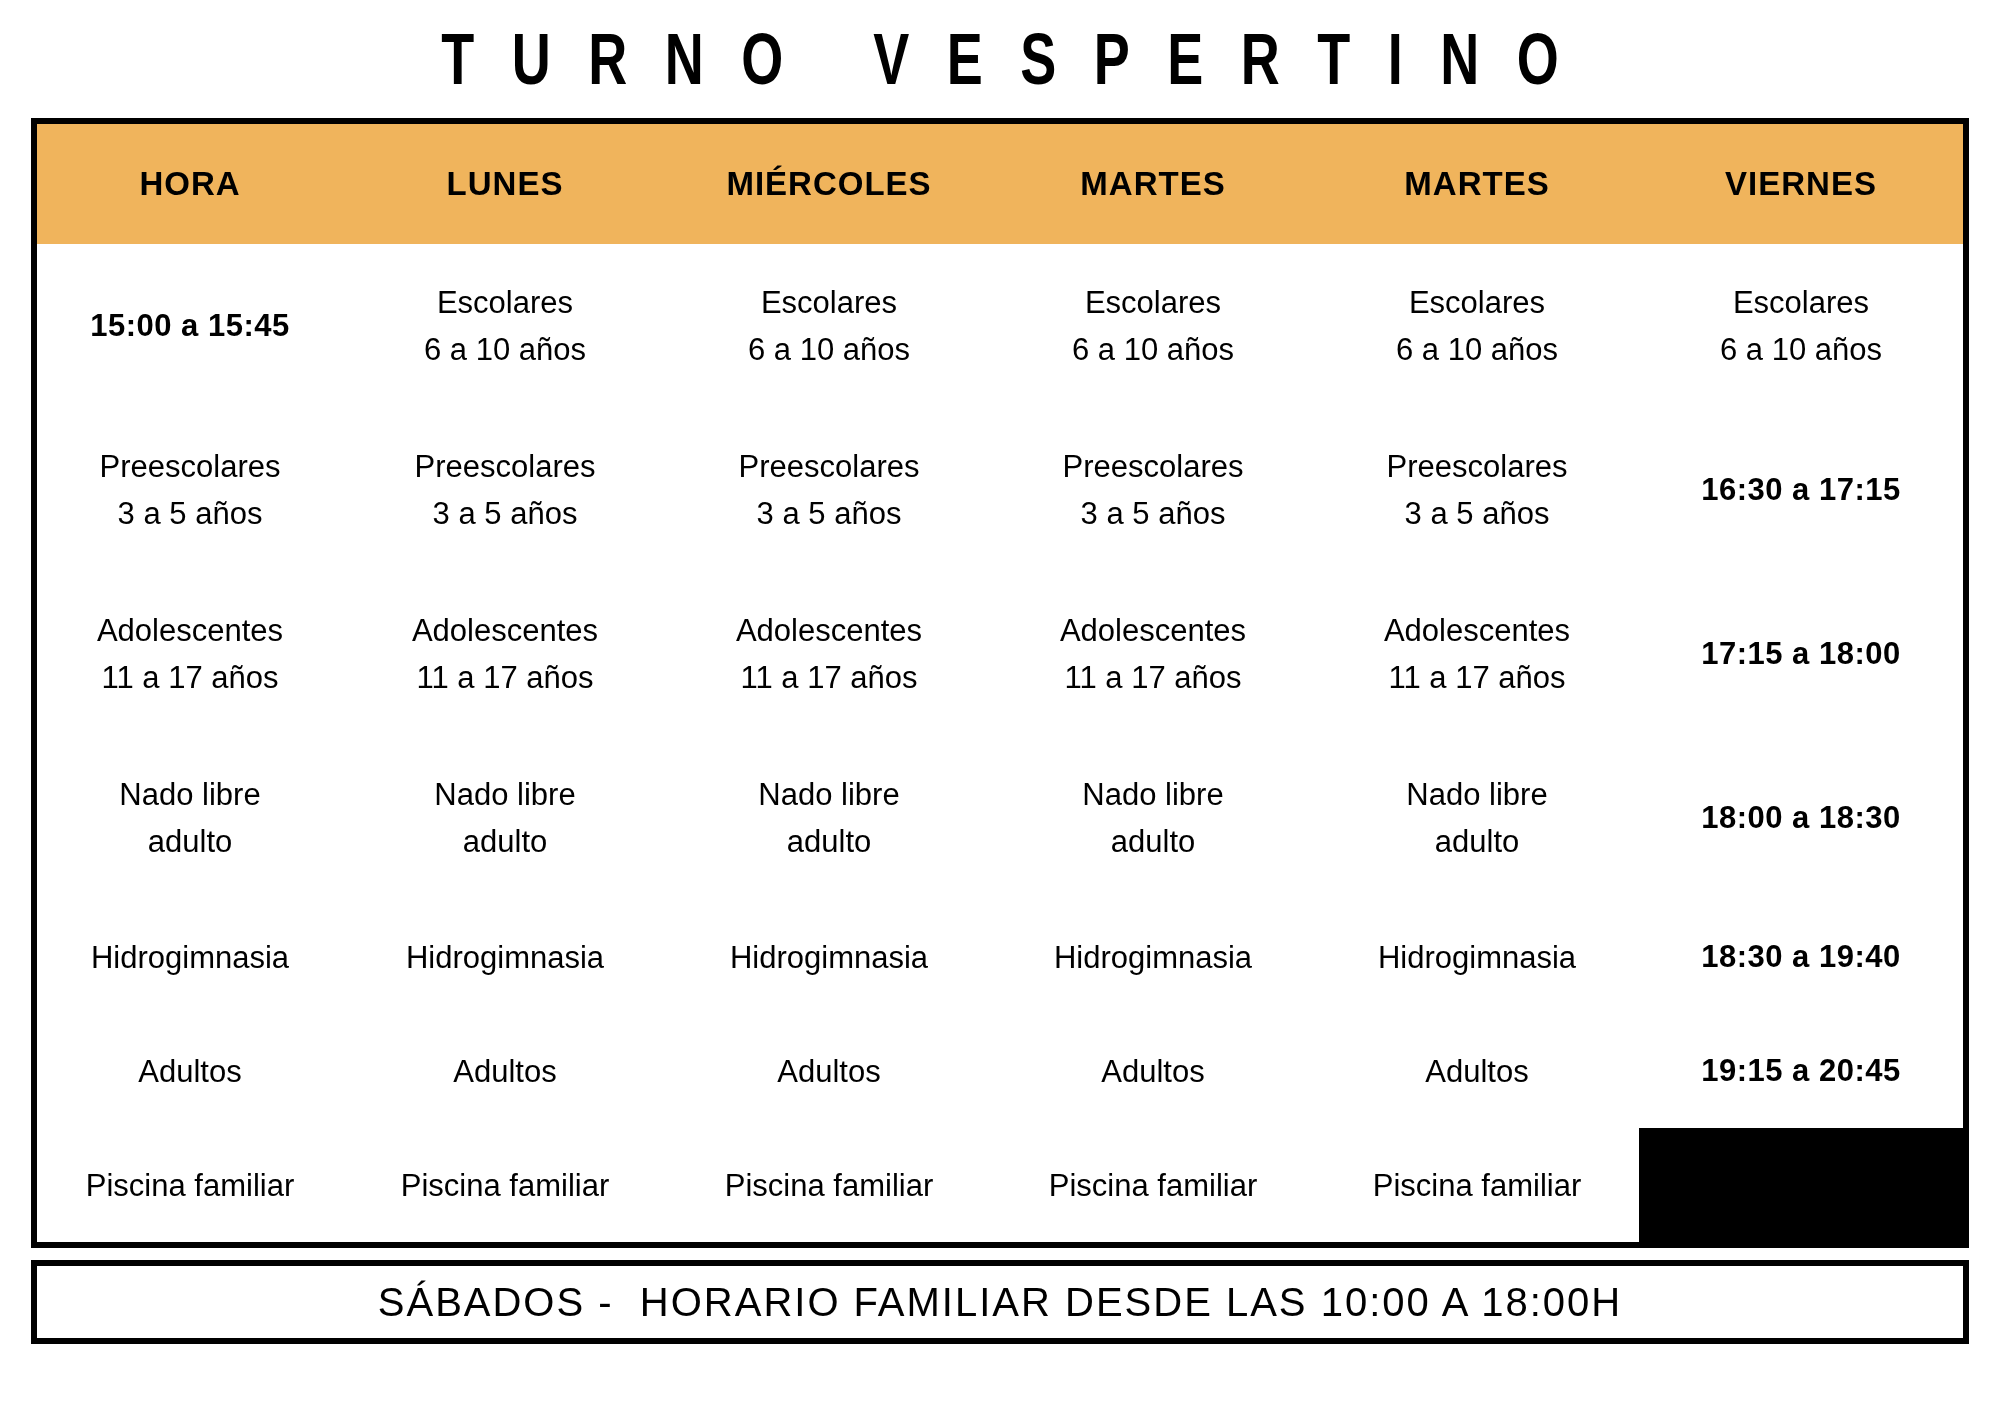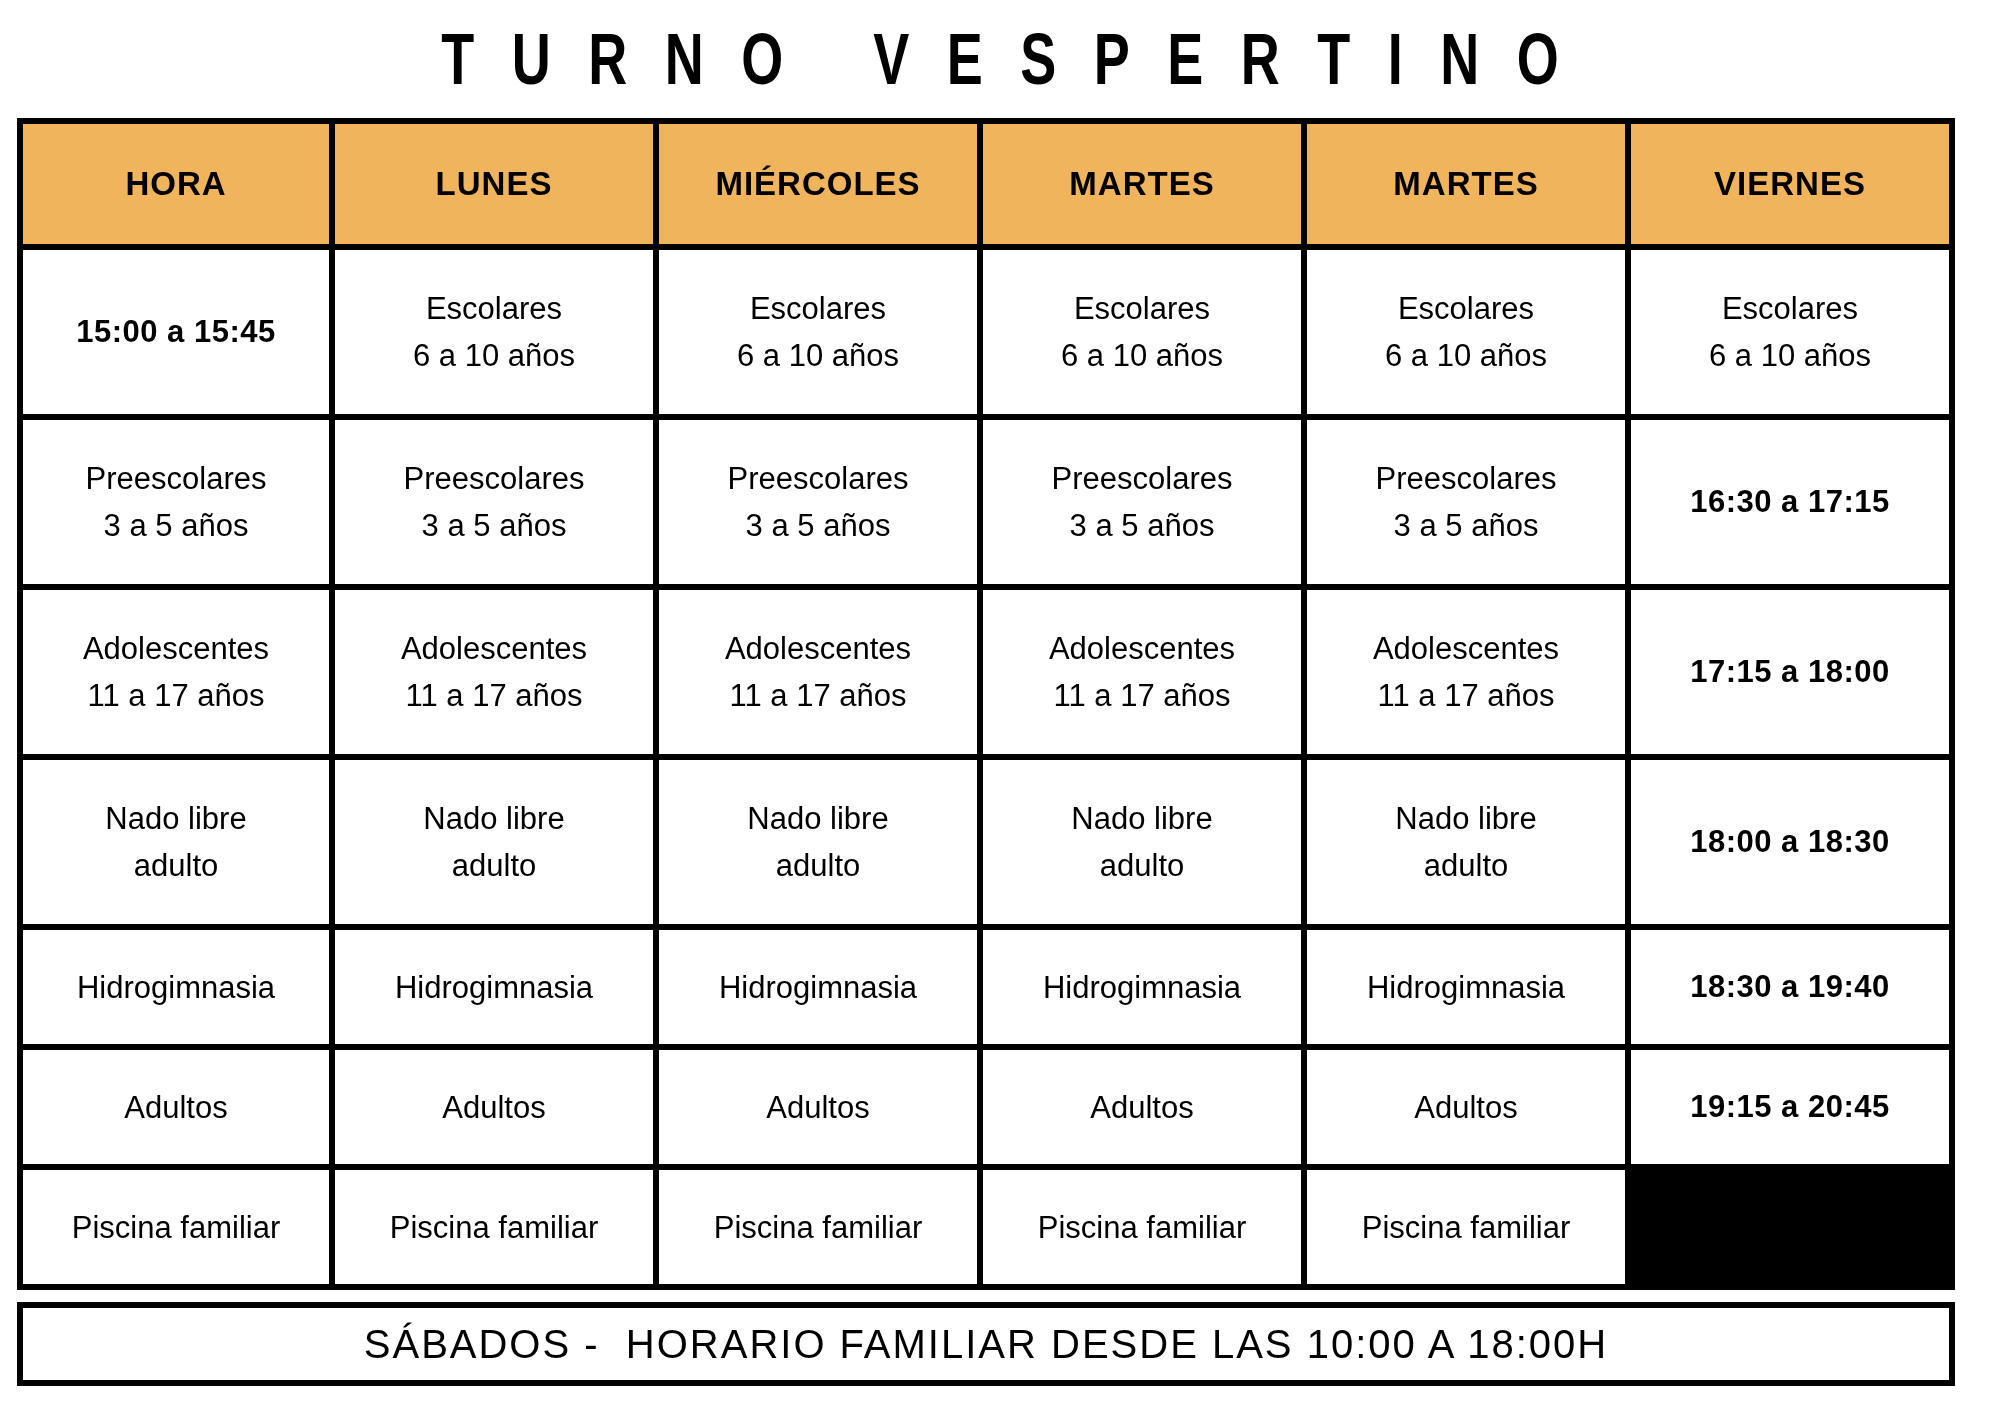--- a/index.html
+++ b/index.html
@@ -7,21 +7,21 @@
     width: 2000px;
     height: 1414px;
     background: #ffffff;
     font-family: "Liberation Sans", "DejaVu Sans", sans-serif;
     color: #000000;
     overflow: hidden;
   }
   .page {
     width: 2000px;
     height: 1414px;
-    padding: 0 17px;
+    padding: 0 31px;
   }
   .title-wrap {
     height: 118px;
     display: flex;
     align-items: center;
     justify-content: center;
   }
   .title {
     font-size: 72px;
     font-weight: bold;
@@ -31,21 +31,20 @@
     transform-origin: center;
     padding-left: 50px; 
   }
   .schedule {
     width: 1938px;
     background: #000000;
     border: 6px solid #000000;
     display: grid;
     grid-template-columns: 306px repeat(5, 1fr);
     grid-template-rows: 120px 164px 164px 164px 164px 114px 114px 114px;
-    gap: 6px;
   }
   .cell {
     background: #ffffff;
     display: flex;
     flex-direction: column;
     align-items: center;
     justify-content: center;
     text-align: center;
   }
   .cell.head {

